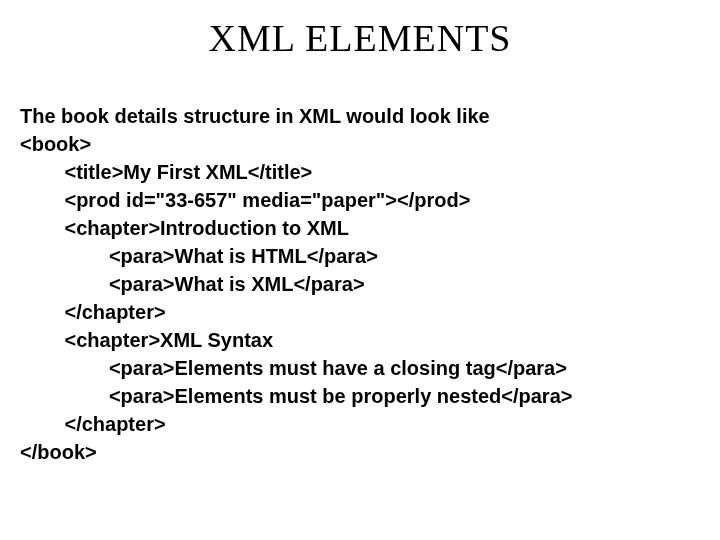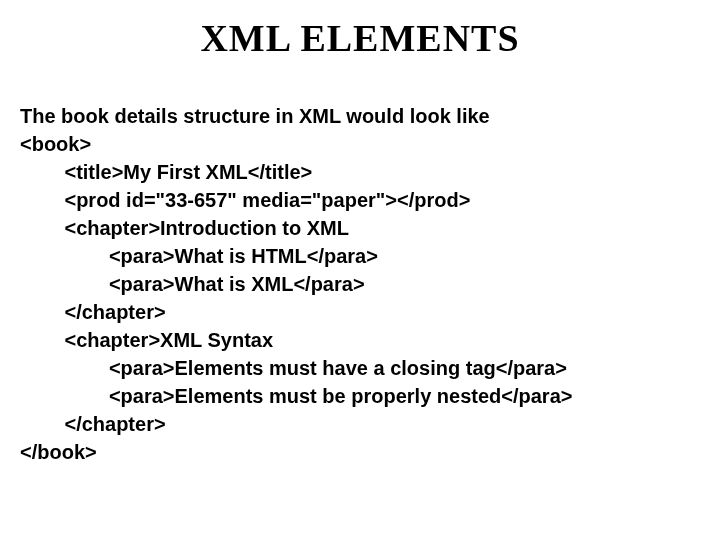--- a/index.html
+++ b/index.html
@@ -13,21 +13,21 @@
     color: #000;
     overflow: hidden;
   }
   .slide {
     padding: 12px 20px 20px 20px;
   }
   .title {
     text-align: center;
     font-size: 38px;
     font-family: "Times New Roman", Times, serif;
-    font-weight: 700;
+    font-weight: 400;
     letter-spacing: 1px;
     margin: 4px 0 14px 0;
   }
   .body {
     font-size: 20px;
     line-height: 1.4;
     white-space: pre;
   }
 </style>
 </head>

